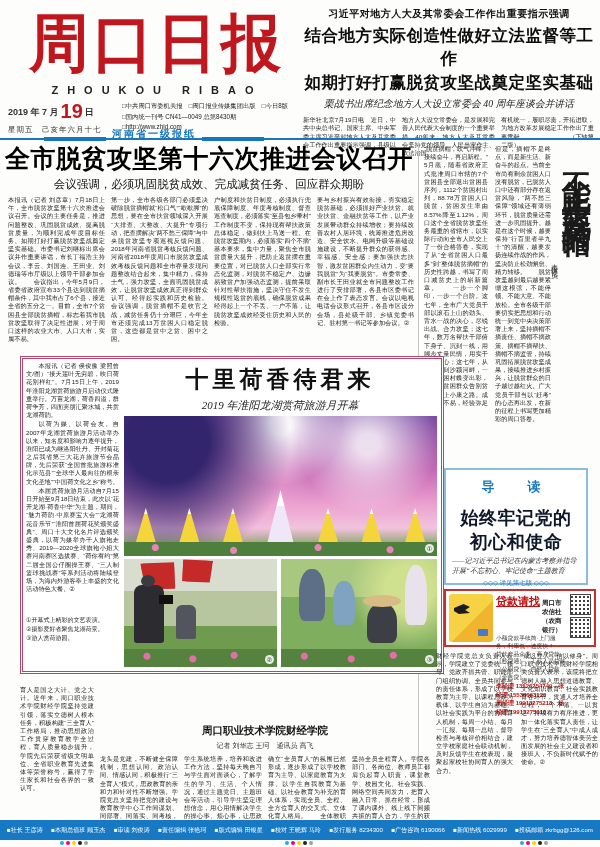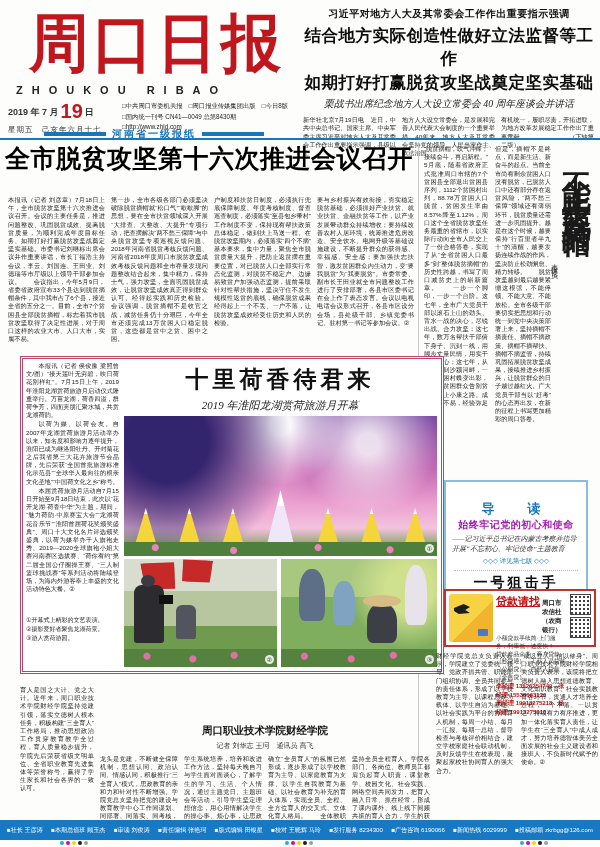--- a/index.html
+++ b/index.html
@@ -10,28 +10,28 @@
   .ctr{text-align:center;}
   .just{text-align:justify;text-justify:inter-character;}
   .small{font-size:6.2px;line-height:1.32;color:#222;overflow:hidden;}
   .cols{display:flex;}
   .cols>div{overflow:hidden;}
 
   
   .logo{left:16px;top:2px;width:282px;height:82px;font-size:60px;font-weight:bold;color:#c0171e;
         letter-spacing:4px;text-align:center;line-height:84px;font-family:"Liberation Serif",serif;
         transform:scaleY(1.06);}
-  .romanized{left:16px;top:84px;width:282px;font-size:11px;font-weight:bold;
+  .romanized{left:16px;top:84px;width:282px;text-align:center;font-size:11px;font-weight:bold;
         letter-spacing:9px;color:#222;}
   .dateblock{left:8px;top:100px;width:112px;}
   .dateline1{font-size:9px;font-weight:bold;color:#333;white-space:nowrap;}
   .bigday{font-size:20px;color:#c0171e;font-weight:bold;margin:0 2px;vertical-align:-3px;}
   .dateline2{font-size:7.5px;color:#333;margin-top:2px;letter-spacing:1px;}
   .pubinfo{left:122px;top:101px;width:180px;font-size:6.3px;line-height:1.7;color:#222;}
-  .grade{left:8px;top:127px;width:292px;display:flex;align-items:center;justify-content:center;gap:6px;}
+  .grade{left:8px;top:127px;width:292px;display:flex;align-items:flex-end;justify-content:center;gap:6px;}
   .grade span.txt{color:#1677be;font-weight:bold;font-size:10px;letter-spacing:2px;}
   .gbar{display:inline-block;width:62px;height:4px;background:#1677be;}
   .masthead-rule{left:0;top:138px;width:600px;height:2px;background:#1677be;}
 
   
   .topnews{left:303px;top:7px;width:292px;}
   .tn-kicker{font-size:10px;font-weight:bold;color:#111;letter-spacing:.5px;}
   .tn-h{font-size:16.5px;font-weight:bold;color:#0d0d0d;line-height:1.42;letter-spacing:.5px;margin-top:3px;text-align:center;}
   .tn-sub{font-size:9.8px;margin-top:4px;color:#222;font-family:"Liberation Serif",serif;font-style:italic;}
   .tn-cols{margin-top:5px;gap:6px;}
@@ -95,24 +95,24 @@
   .fig.flower{left:52px;top:22px;width:22px;height:44px;background:#7fa3c0;}
   .fig.hat{left:86px;top:44px;width:30px;height:40px;background:#3c3f46;}
   .fig.hat:before{content:"";position:absolute;left:-4px;top:-8px;width:38px;height:12px;border-radius:50%;background:#d8bc84;}
   .fig.white{left:124px;top:6px;width:22px;height:60px;background:#e8e3ea;}
   .lotus3{position:absolute;left:0;bottom:0;width:100%;height:18px;
      background:radial-gradient(circle at 15% 40%,#e36fa8 0 3px,transparent 4px),
                 radial-gradient(circle at 45% 55%,#e36fa8 0 3px,transparent 4px),
                 radial-gradient(circle at 72% 35%,#e36fa8 0 3px,transparent 4px),#55833f;}
 
   
-  .guide{left:444px;top:480px;width:144px;height:117px;border:2px solid #88bddb;box-sizing:border-box;
-        background:#fff;padding:18px 6px;}
+  .guide{left:444px;top:468px;width:144px;height:117px;border:2px solid #88bddb;box-sizing:border-box;
+        background:#fff;padding:8px 6px;}
   .g-title{color:#1677be;font-weight:bold;font-size:13px;letter-spacing:10px;text-align:center;}
-  .g-it1{font-size:10px;font-weight:bold;color:#a21caf;text-align:center;margin-top:0;letter-spacing:.5px;}
+  .g-it1{font-size:18px;font-weight:bold;color:#0f172a;text-align:center;margin-top:10px;letter-spacing:.5px;}
   .g-sub{font-size:7px;color:#333;text-align:left;margin-top:3px;line-height:1.4;font-family:"Liberation Serif",serif;font-style:italic;}
   .g-ref{font-size:6.5px;color:#1677be;text-align:center;margin-top:2px;}
   .g-dots{border-top:1px dotted #9bbcd2;margin:4px 2px 3px 2px;}
   .g-it2{font-size:14px;font-weight:bold;color:#0d0d0d;text-align:center;letter-spacing:3px;}
 
   
   .ad{left:444px;top:589px;width:152px;height:58px;border:2px solid #c53030;box-sizing:border-box;
       background:#fff;display:flex;padding:3px;gap:3px;}
   .ad-card{width:44px;height:100%;background:linear-gradient(135deg,#f7d245 0 55%,#f0b52c 55% 100%);
       border-radius:3px;position:relative;flex:none;}
@@ -179,20 +179,21 @@
     <div class="tn-sub ctr serif">栗战书出席纪念地方人大设立常委会 40 周年座谈会并讲话</div>
     <div class="cols tn-cols">
       <div class="small just">新华社北京7月19日电　近日，中共中央总书记、国家主席、中央军委主席习近平对地方人大及其常委会工作作出重要指示强调，县级以上</div>
       <div class="small just">地方人大设立常委会，是发展和完善人民代表大会制度的一个重要举措。40年来，地方人大及其常委会坚持党的领导、人民当家作主、依法治国</div>
       <div class="small just">有机统一，履职尽责，开拓进取，为地方改革发展稳定工作作出了重要贡献。　　　　　　　（下转第二版）</div>
     </div>
   </div>
   <div class="abs masthead-rule"></div>
 
   <div class="abs lead-h ctr">全市脱贫攻坚第十六次推进会议召开</div>
+  <div class="abs lead-sub ctr serif">会议强调，必须巩固脱贫成效、完成减贫任务、回应群众期盼</div>
   <div class="abs cols lead-cols">
     <div class="small just">本报讯（记者 刘彦章）7月18日上午，全市脱贫攻坚第十六次推进会议召开。会议的主要任务是，推进问题整改、巩固脱贫成效、提高脱贫质量，为顺利完成年度目标任务、如期打好打赢脱贫攻坚战奠定坚实基础。市委书记刘继标出席会议并作重要讲话，市长丁福浩主持会议，李云、刘国连、王田业、刘德瑞等市厅级以上领导干部参加会议。　　会议指出，今年5月9日，省委省政府宣布33个县达到脱贫摘帽条件，其中我市占了6个县，接近全省的五分之一。目前，全市7个贫困县全部脱贫摘帽，标志着我市脱贫攻坚取得了决定性进展，对于周口这样的农业大市、人口大市，实属不易。</div>
     <div class="small just">第一步，全市各级各部门必须坚决破除脱贫摘帽就“松口气”“歇歇脚”的思想，要在全市扶贫领域深入开展“大排查、大整改、大提升”专项行动，把查摆解决“两不愁三保障”与中央脱贫攻坚专项巡视反馈问题、2018年河南省脱贫考核反馈问题、河南省2018年度周口市脱贫攻坚成效考核反馈问题和全市存量发现问题整改结合起来，集中精力，保持士气，强力攻坚，全面巩固脱贫成效，让脱贫攻坚成效真正得到群众认可、经得起实践和历史检验。　　会议强调，脱贫摘帽不是收官之战，减贫任务仍十分艰巨，今年全市还须完成13万贫困人口稳定脱贫，这些都是贫中之贫、困中之困。</div>
     <div class="small just">户制度和扶贫日制度，必须执行兜底保障制度、年度考核制度、督查巡查制度，必须落实“至县包乡带村”工作制度不变，保持现有帮扶政策总体稳定，做到扶上马送一程。在脱贫攻坚期内，必须落实“四个不摘”基本要求，集中力量，聚焦全市脱贫质量大提升，把防止返贫摆在重要位置，对已脱贫人口全部实行常态化监测，对脱贫不稳定户、边缘易致贫户加强动态监测，提前采取针对性帮扶措施，坚决守住不发生规模性返贫的底线，确保脱贫成果经得起上一个不丢、一户不落，让脱贫攻坚成效经受住历史和人民的检验。</div>
     <div class="small just">要与乡村振兴有效衔接，夯实稳定脱贫基础，必须抓好产业扶贫、就业扶贫、金融扶贫等工作，以产业发展带动群众持续增收；要持续改善农村人居环境，统筹推进危房改造、安全饮水、电网升级等基础设施建设，不断提升群众的获得感、幸福感、安全感；要加强扶志扶智，激发贫困群众内生动力，变“要我脱贫”为“我要脱贫”。市委常委、副市长王田业就全市问题整改工作进行了安排部署，各县市区委书记在会上作了表态发言。会议以电视电话会议形式召开，各县市区设分会场，县处级干部、乡镇党委书记、驻村第一书记等参加会议。②</div>
   </div>
 
   <div class="abs vdivider"></div>
   <div class="abs cols comm-cols">
     <div class="small just" style="width:64px">“脱贫摘帽，吹气冲锋；接续奋斗，再启新程。”5月底，随着省政府正式批准周口市辖的7个贫困县全部退出贫困县序列，1112个贫困村出列，88.78万贫困人口脱贫，贫困发生率由8.57%降至1.12%，周口这个全省脱贫攻坚任务最重的省辖市，以实际行动向全市人民交上了一份合格答卷，实现了从“全省贫困人口最多”到“整体脱贫摘帽”的历史性跨越，书写了周口减贫史上的崭新篇章。　　一步一个脚印，一步一个台阶。这七年，全市广大党员干部以滚石上山的劲头、背水一战的决心，尽锐出战、合力攻坚；这七年，数万名帮扶干部俯下身子、沉到一线，用脚步丈量民情，用实干赢得民心；这七年，从黄泛区到沙颍河畔，一个个贫困村蝶变出彩，一户户贫困群众告别贫困，迈上小康之路。成绩来之不易，经验弥足珍贵。</div>

